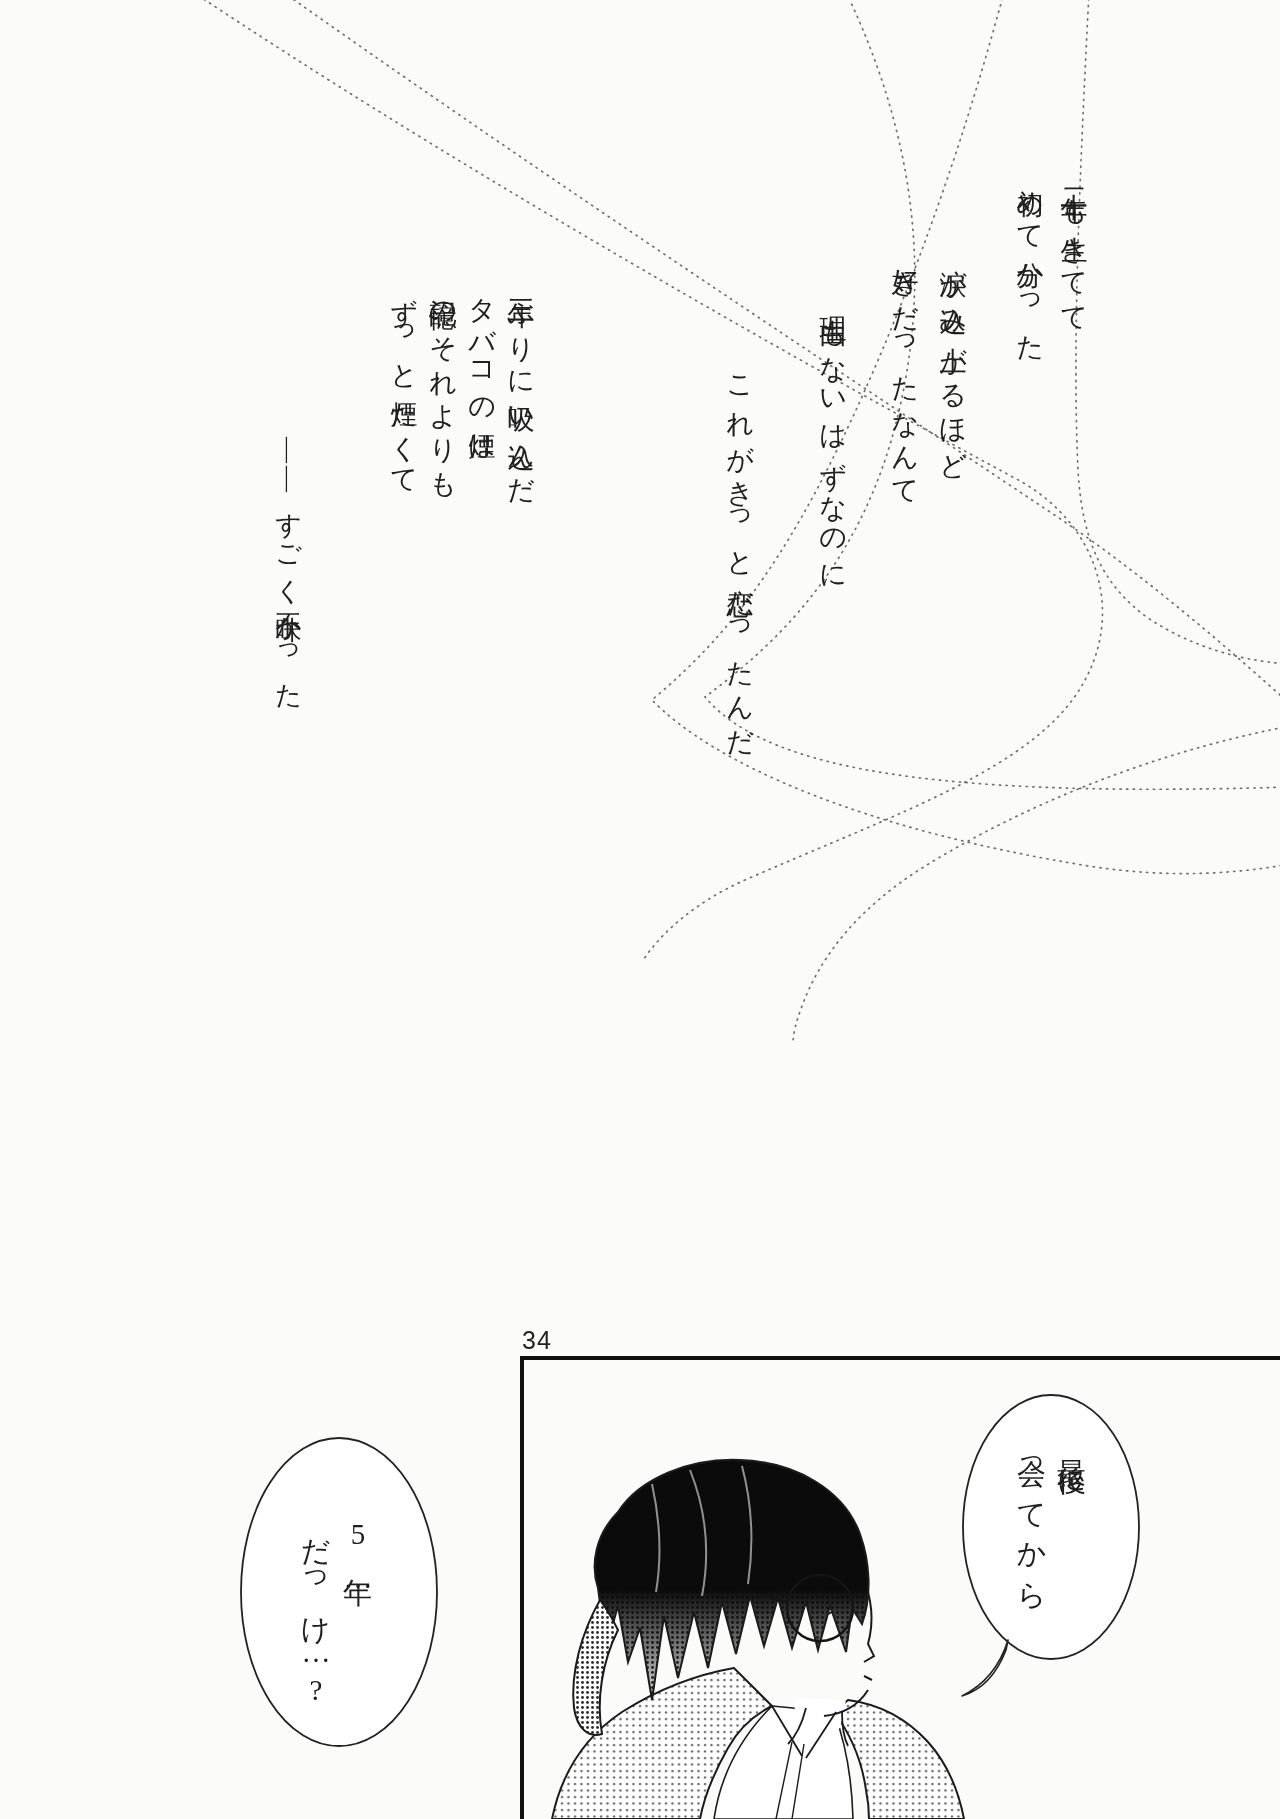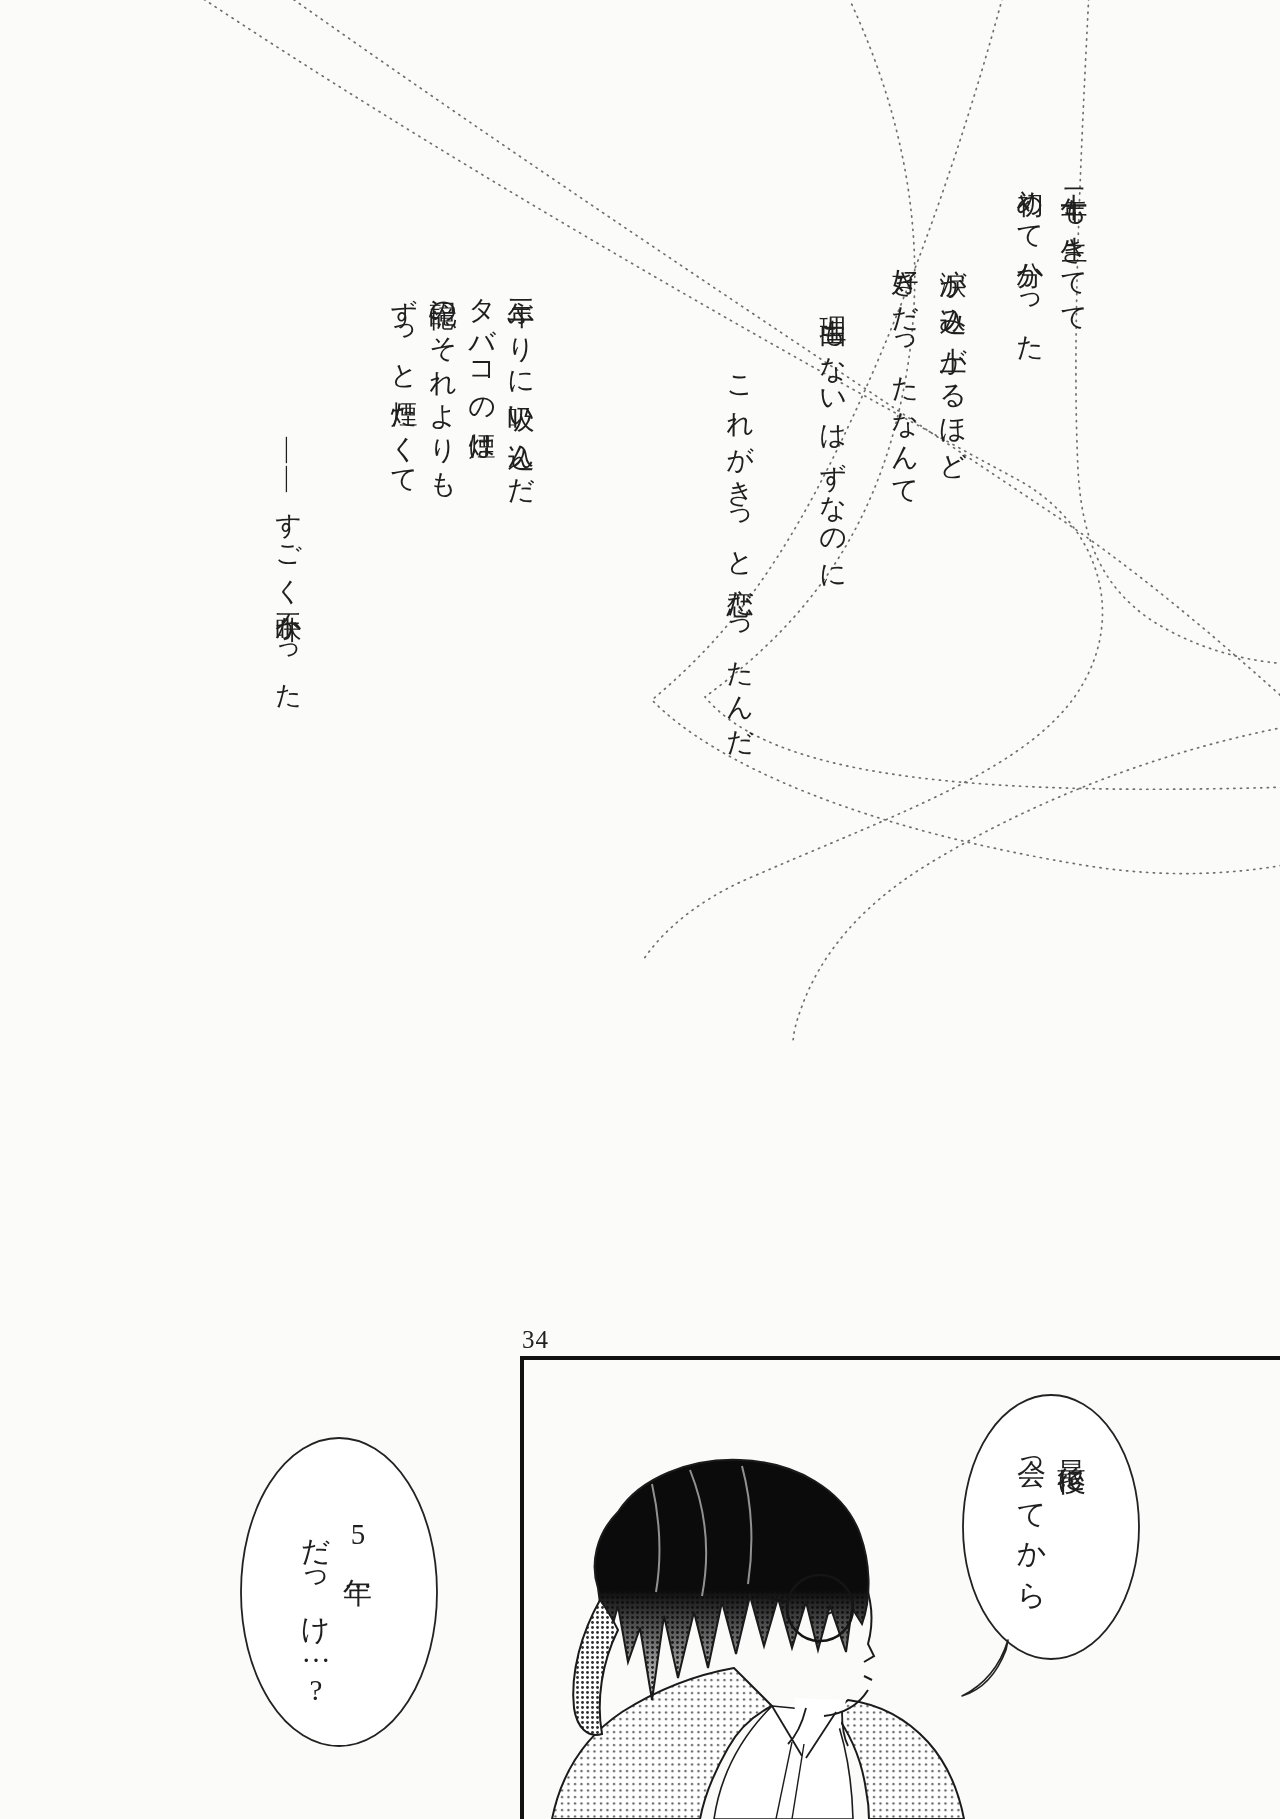--- a/index.html
+++ b/index.html
@@ -27,21 +27,21 @@
   .b1{right:184px;top:168px;font-size:27px;letter-spacing:4px;line-height:44px;}
   .b2{right:303px;top:248px;font-size:27px;letter-spacing:4px;line-height:48px;}
   .b3{right:427px;top:294px;font-size:27px;letter-spacing:4px;line-height:40px;}
   .b4{right:520px;top:358px;font-size:27px;letter-spacing:4px;line-height:40px;}
   .b5{right:740px;top:278px;font-size:27px;letter-spacing:3px;line-height:39px;}
   .b6{right:972px;top:437px;font-size:26px;letter-spacing:3px;line-height:40px;}
   .bubble-right-text{right:188px;top:1437px;font-size:29px;letter-spacing:6px;line-height:40px;}
   .bubble-left-text{right:901px;top:1518px;font-size:29px;letter-spacing:6px;line-height:42px;}
   .page-number{
     position:absolute;left:522px;top:1326px;
-    font-family:Liberation Serif, serif;
+    font-family:Liberation Sans, sans-serif;
     font-size:25px;color:#222;z-index:3;letter-spacing:1px;
   }
   .panel-border-top{position:absolute;left:520px;top:1356px;width:760px;height:4px;background:#111;z-index:2;}
   .panel-border-left{position:absolute;left:520px;top:1356px;width:4px;height:463px;background:#111;z-index:2;}
 </style>
 </head>
 <body>
 
 <div class="page">
 

